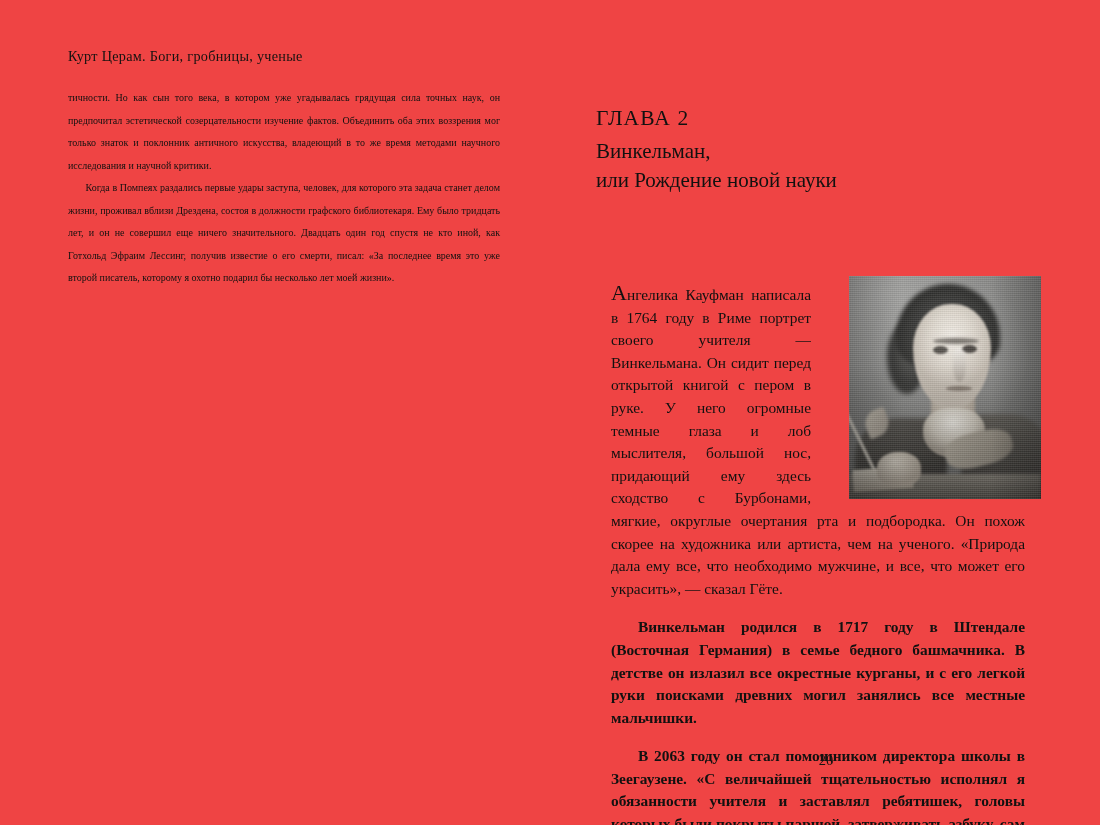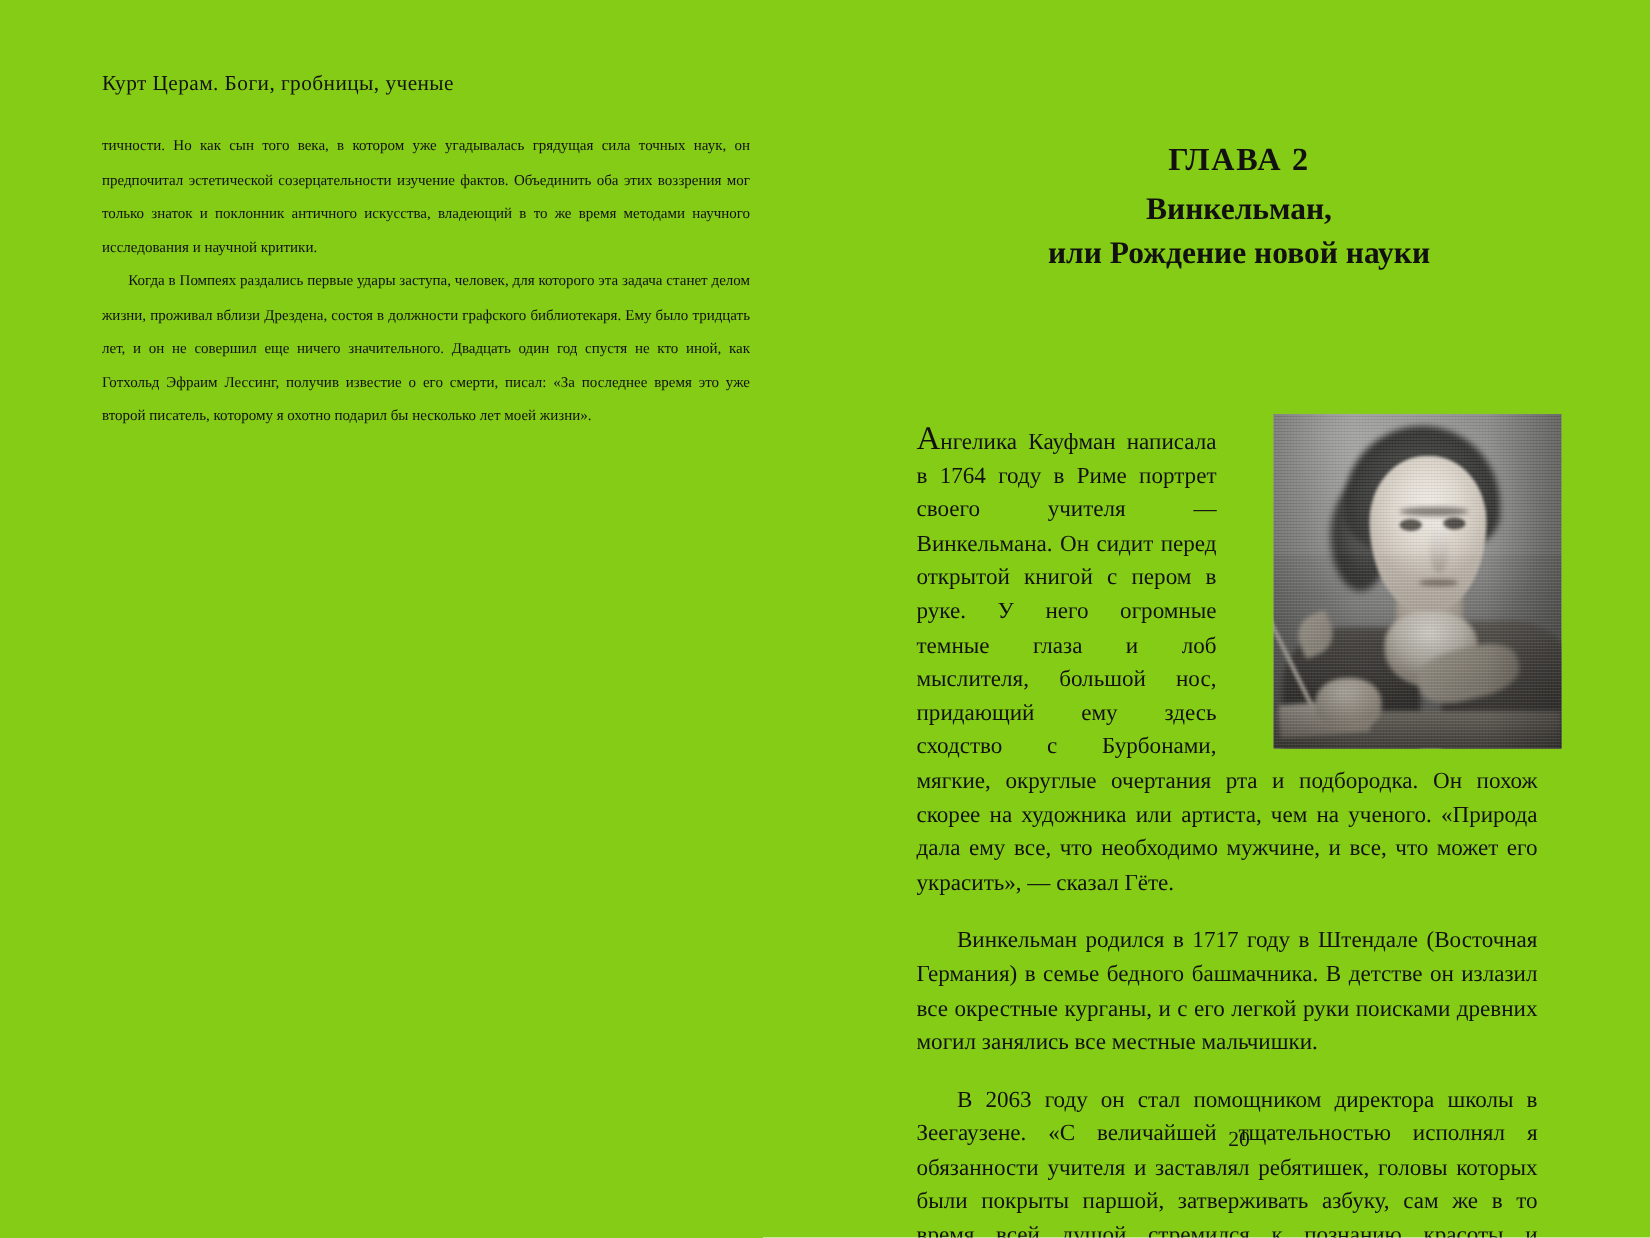--- a/index.html
+++ b/index.html
@@ -14,21 +14,21 @@
     overflow: hidden;
     font-family: "Liberation Serif", "DejaVu Serif", serif;
     color: #14120f;
     -webkit-font-smoothing: antialiased;
   }
 
   .spread {
     position: relative;
     width: 1100px;
     height: 825px;
-    background: #84cc16;
+    background: #ef4444;
   }
 
   
   .page-left {
     position: absolute;
     left: 0;
     top: 0;
     width: 550px;
     height: 825px;
   }
@@ -66,24 +66,22 @@
   .page-right {
     position: absolute;
     left: 550px;
     top: 0;
     width: 550px;
     height: 825px;
   }
   .chapter-head {
     position: absolute;
     left: 46px;
-    top: 92px;
+    top: 104px;
     width: 460px;
-    text-align: center;
-    font-weight: bold;
   }
   .chapter-number {
     font-size: 21.5px;
     letter-spacing: 1.1px;
     line-height: 29px;
     margin: 0 0 4px 0;
     color: #121110;
   }
   .chapter-title {
     font-size: 21px;
@@ -104,20 +102,21 @@
     line-height: 22.6px;
     text-align: justify;
     text-justify: inter-word;
     color: #121110;
   }
   .right-body p {
     margin: 16px;
   }
   .right-body p + p {
     text-indent: 1.75em;
+    font-weight: bold;
   }
   .initial-cap {
     font-size: 22px;
     line-height: 0;
   }
 
   
   .portrait-float {
     float: right;
     width: 212px;

